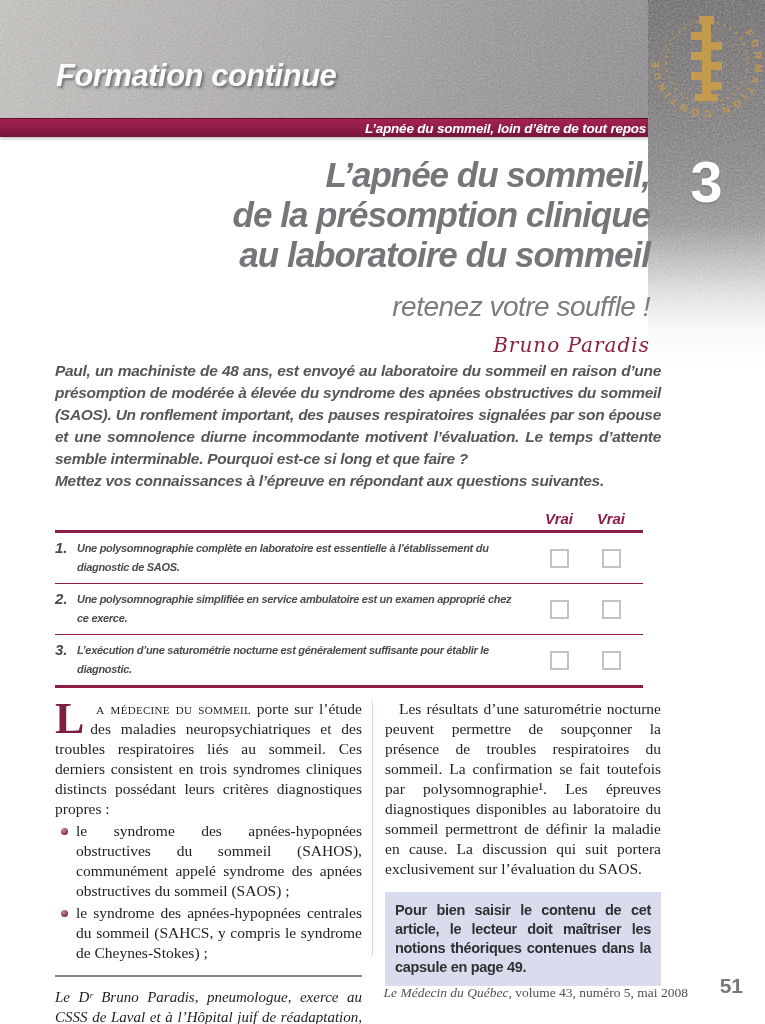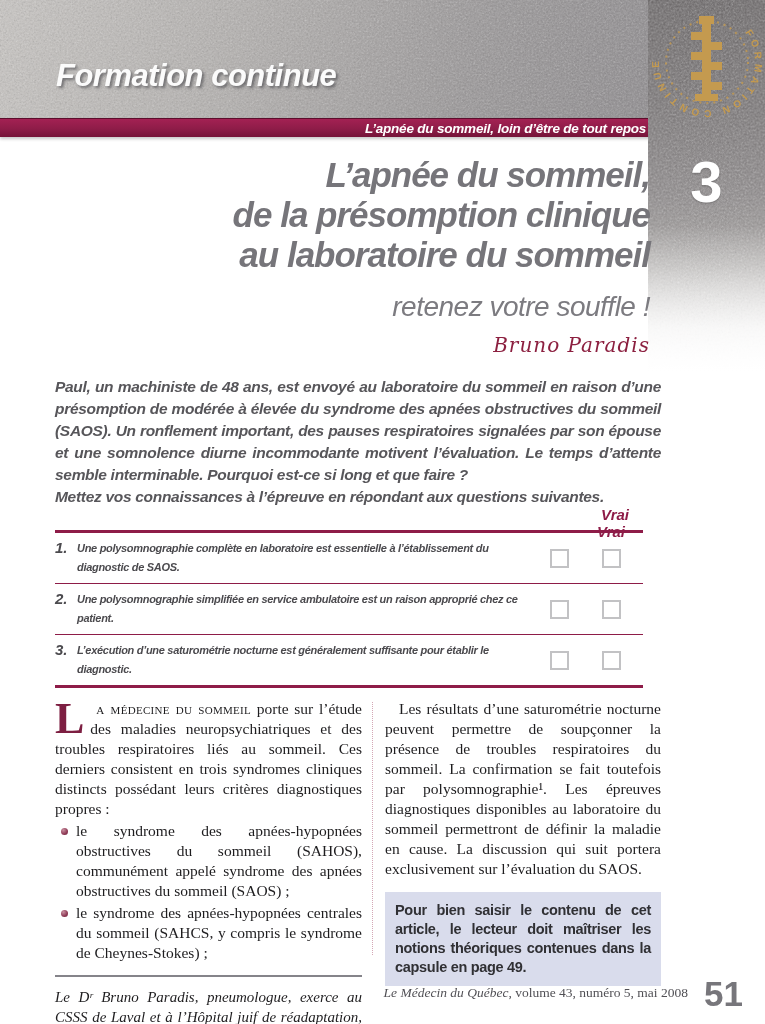--- a/index.html
+++ b/index.html
@@ -67,31 +67,31 @@
     margin-top:16px; font-family:"Liberation Sans", sans-serif;
     font-style:italic; font-size:28px; color:#7c7b80; letter-spacing:-0.5px;
   }
   .author-sig {
     margin-top:10px; font-family:"DejaVu Serif", cursive, serif;
     font-style:italic; font-size:20px; color:#8c2040; letter-spacing:1px;
   }
 
   
   .intro-block {
-    position:absolute; left:55px; top:376px; width:606px;
+    position:absolute; left:55px; top:360px; width:606px;
     font-family:"Liberation Sans", sans-serif;
     font-weight:bold; font-style:italic; font-size:15.5px; line-height:22px;
     color:#57565a; letter-spacing:-0.3px; text-align:justify;
   }
   .intro-prompt { text-align:left; }
 
   
   .quiz { position:absolute; left:55px; top:506px; width:588px;
     font-family:"Liberation Sans", sans-serif; }
-  .quiz-header { display:flex; align-items:flex-end; height:24px; padding-bottom:3px;flex-direction:column; }
+  .quiz-header { display:flex; align-items:flex-end; height:24px; padding-bottom:3px; }
   .quiz-header .spacer { flex:1; }
   .col-label {
     width:48px; text-align:center; font-weight:bold; font-style:italic;
     font-size:15px; color:#8e1c48;
   }
   .col-label.vrai { margin-right:4px; }
   .col-label.faux { margin-right:8px; }
   .quiz-table { border-top:3px solid #8e1c48; border-bottom:3px solid #8e1c48; }
   .quiz-row {
     display:flex; align-items:center; padding:6px 0;
@@ -147,21 +147,21 @@
 
   
   .footer-line {
     position:absolute; top:985px; right:77px;
     font-size:13.5px; color:#515055; font-family:"Liberation Serif", serif;
   }
   .footer-line .j-title { font-style:italic; }
   .page-number {
     position:absolute; top:974px; right:22px;
     font-family:"Liberation Sans", sans-serif; font-weight:bold;
-    font-size:35px; color:#77767b;
+    font-size:21px; color:#77767b;
   }
 </style>
 </head>
 <body>
 
 <div class="page">
 
   <div class="header-band">
     <svg class="grain" width="661" height="118">
       <defs>
@@ -244,21 +244,21 @@
         <span class="q-text">Une polysomnographie complète en laboratoire est essentielle à l’établissement du diagnostic de SAOS.</span>
         <span class="cb-cell vrai">
             <span class="checkbox"></span>
           </span>
         <span class="cb-cell faux">
             <span class="checkbox"></span>
           </span>
       </div>
       <div class="quiz-row">
         <span class="q-num">2.</span>
-        <span class="q-text">Une polysomnographie simplifiée en service ambulatoire est un raison approprié chez ce patient.</span>
+        <span class="q-text">Une polysomnographie simplifiée en service ambulatoire est un examen approprié chez ce exerce.</span>
         <span class="cb-cell vrai">
             <span class="checkbox"></span>
           </span>
         <span class="cb-cell faux">
             <span class="checkbox"></span>
           </span>
       </div>
       <div class="quiz-row">
         <span class="q-num">3.</span>
         <span class="q-text">L’exécution d’une saturométrie nocturne est généralement suffisante pour établir le diagnostic.</span>

